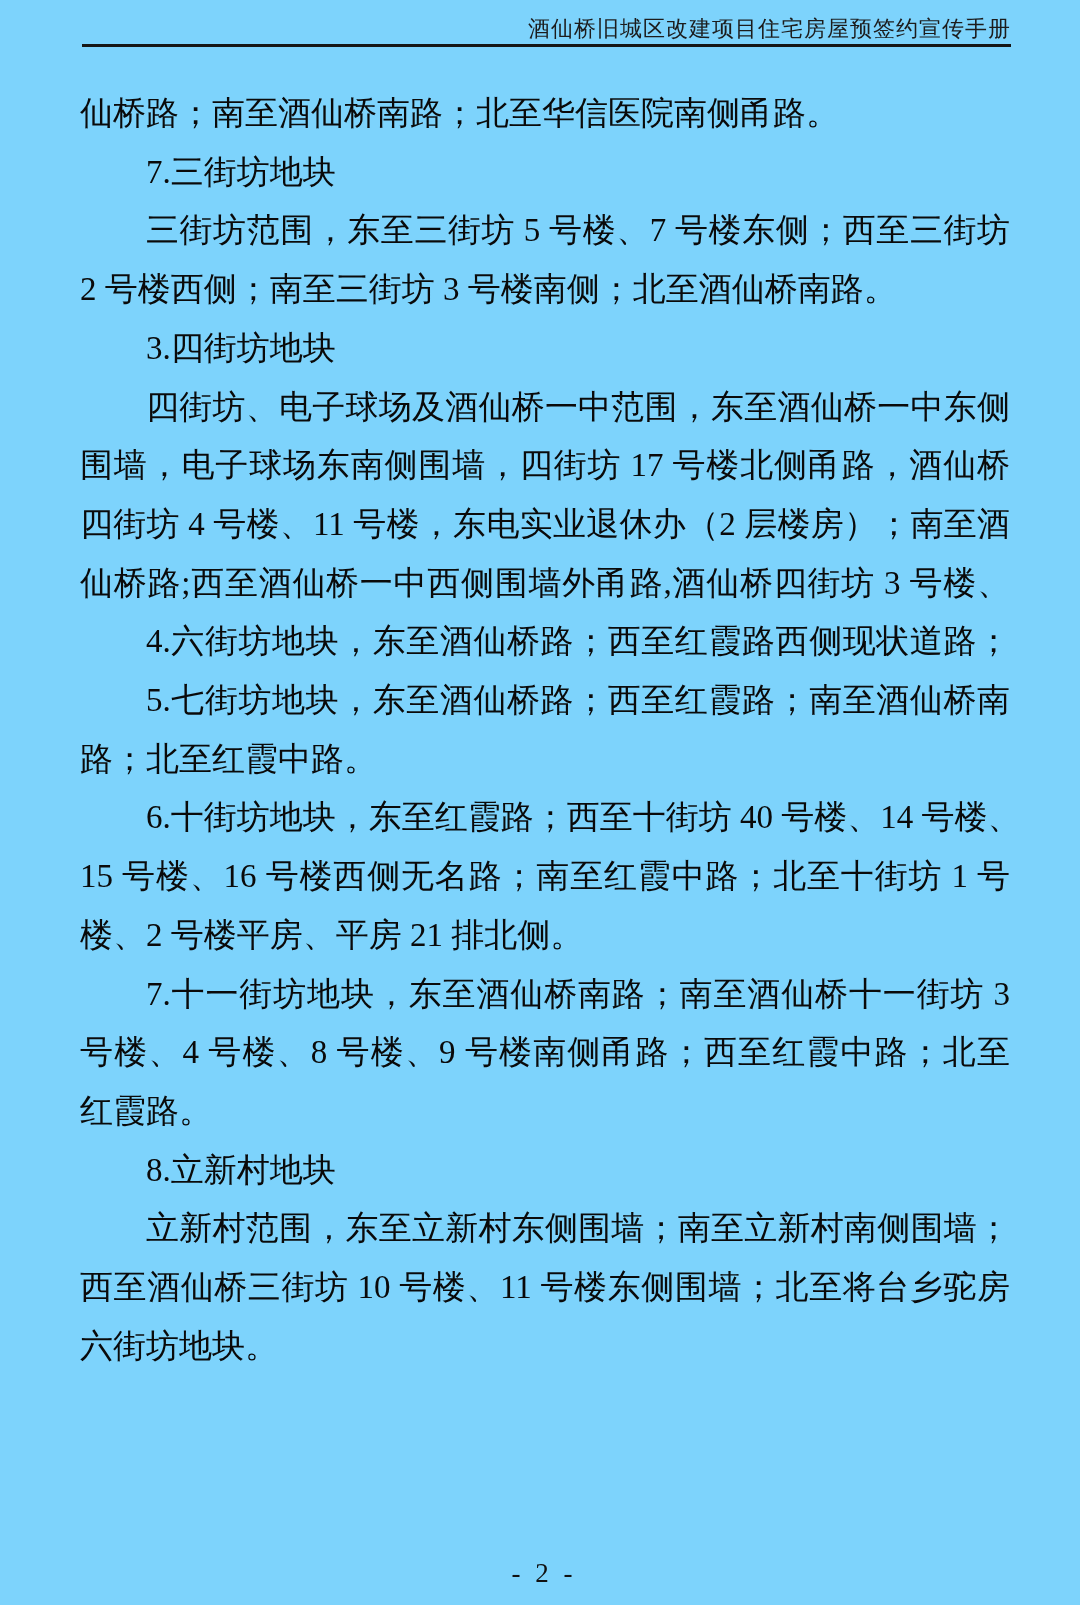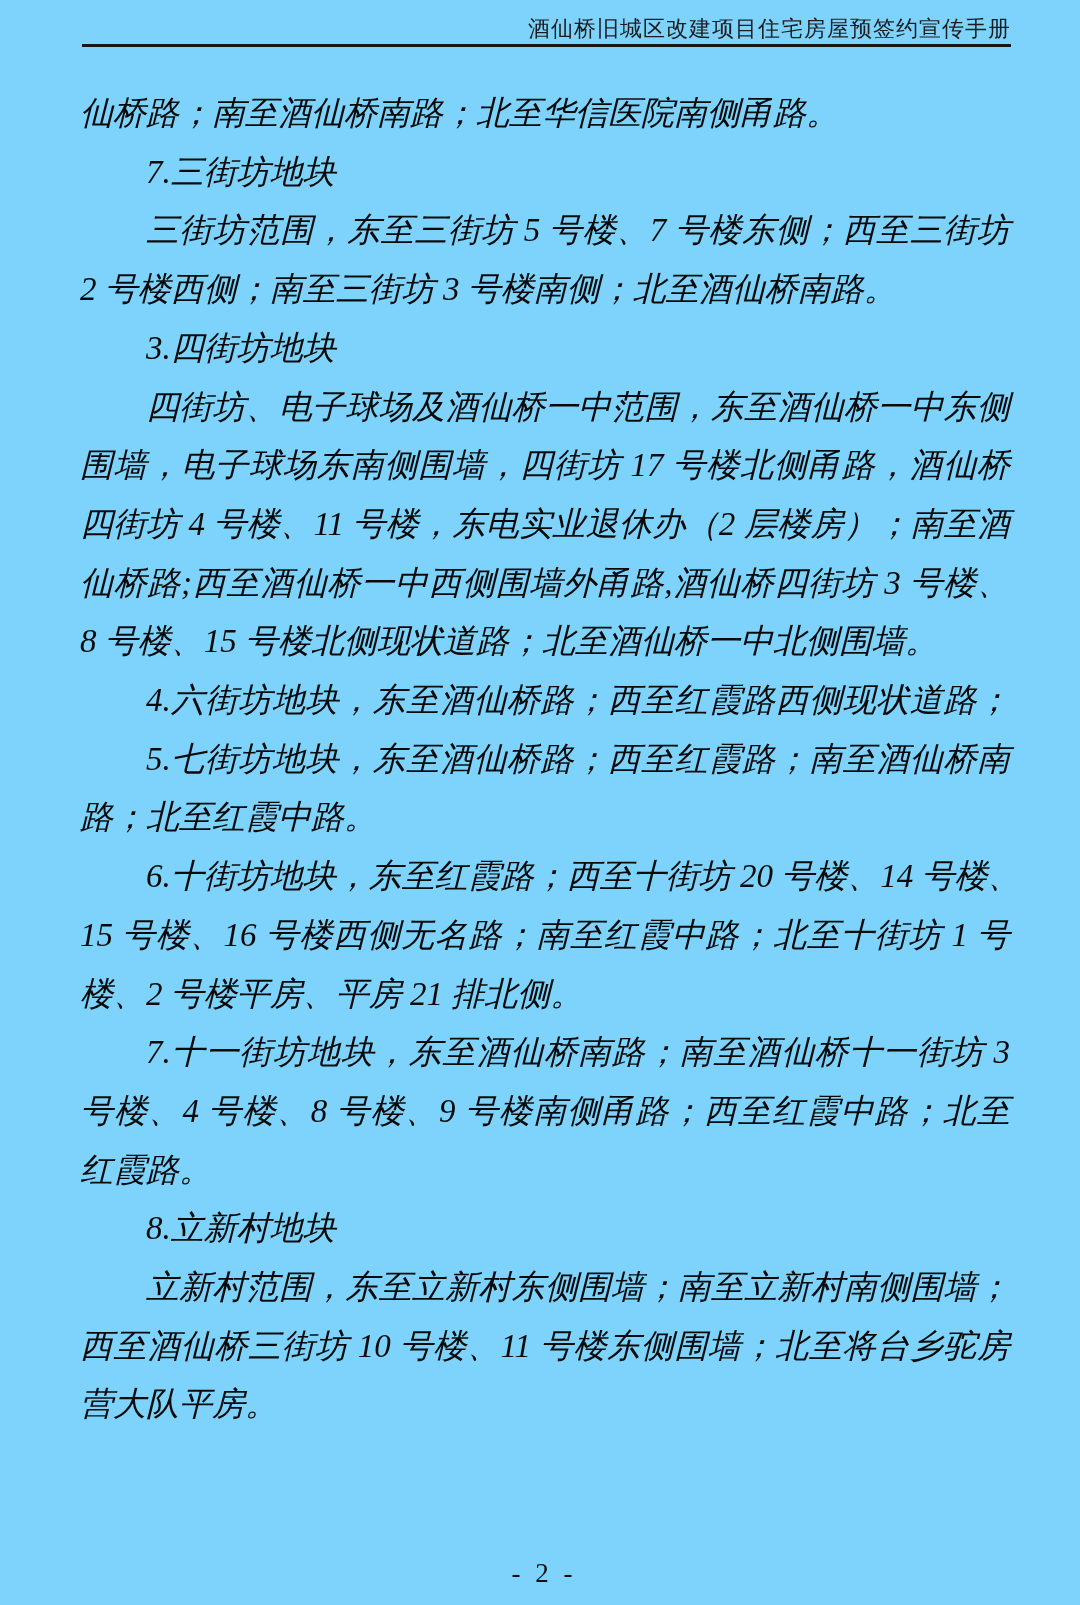--- a/index.html
+++ b/index.html
@@ -41,21 +41,20 @@
     top: 84px;
     left: 80px;
     width: 930px;
     font-size: 33px;
     line-height: 58.7px;
     color: #0a0a0a;
   }
   .line {
     white-space: nowrap;
     text-align: left;
-    font-style: italic;
   }
   .line.indent {
     text-indent: 2em;
   }
   .line.fill {
     text-align: justify;
     text-align-last: justify;
     -moz-text-align-last: justify;
   }
   .footer {
@@ -83,33 +82,32 @@
   <main class="body" id="doc-body">
       <div class="line">仙桥路；南至酒仙桥南路；北至华信医院南侧甬路。</div>
       <div class="line indent">7.三街坊地块</div>
       <div class="line indent fill">三街坊范围，东至三街坊 5 号楼、7 号楼东侧；西至三街坊</div>
       <div class="line">2 号楼西侧；南至三街坊 3 号楼南侧；北至酒仙桥南路。</div>
       <div class="line indent">3.四街坊地块</div>
       <div class="line indent fill">四街坊、电子球场及酒仙桥一中范围，东至酒仙桥一中东侧</div>
       <div class="line fill">围墙，电子球场东南侧围墙，四街坊 17 号楼北侧甬路，酒仙桥</div>
       <div class="line fill">四街坊 4 号楼、11 号楼，东电实业退休办（2 层楼房）；南至酒</div>
       <div class="line fill">仙桥路;西至酒仙桥一中西侧围墙外甬路,酒仙桥四街坊 3 号楼、</div>
-      <div class="line">8 号楼、15 号楼北侧现状道路；北至酒仙桥一中北侧围墙。</div>
       <div class="line indent fill">4.六街坊地块，东至酒仙桥路；西至红霞路西侧现状道路；</div>
       <div class="line indent fill">5.七街坊地块，东至酒仙桥路；西至红霞路；南至酒仙桥南</div>
       <div class="line">路；北至红霞中路。</div>
-      <div class="line indent fill">6.十街坊地块，东至红霞路；西至十街坊 20 号楼、14 号楼、</div>
+      <div class="line indent fill">6.十街坊地块，东至红霞路；西至十街坊 40 号楼、14 号楼、</div>
       <div class="line fill">15 号楼、16 号楼西侧无名路；南至红霞中路；北至十街坊 1 号</div>
       <div class="line">楼、2 号楼平房、平房 21 排北侧。</div>
       <div class="line indent fill">7.十一街坊地块，东至酒仙桥南路；南至酒仙桥十一街坊 3</div>
       <div class="line fill">号楼、4 号楼、8 号楼、9 号楼南侧甬路；西至红霞中路；北至</div>
       <div class="line">红霞路。</div>
       <div class="line indent">8.立新村地块</div>
       <div class="line indent fill">立新村范围，东至立新村东侧围墙；南至立新村南侧围墙；</div>
       <div class="line fill">西至酒仙桥三街坊 10 号楼、11 号楼东侧围墙；北至将台乡驼房</div>
-      <div class="line">营大队平房。</div>
+      <div class="line">六街坊地块。</div>
     </main>
 
   <div class="footer">
     <span>- 2 -</span>
   </div>
 
 </div>
 
 </body></html>

